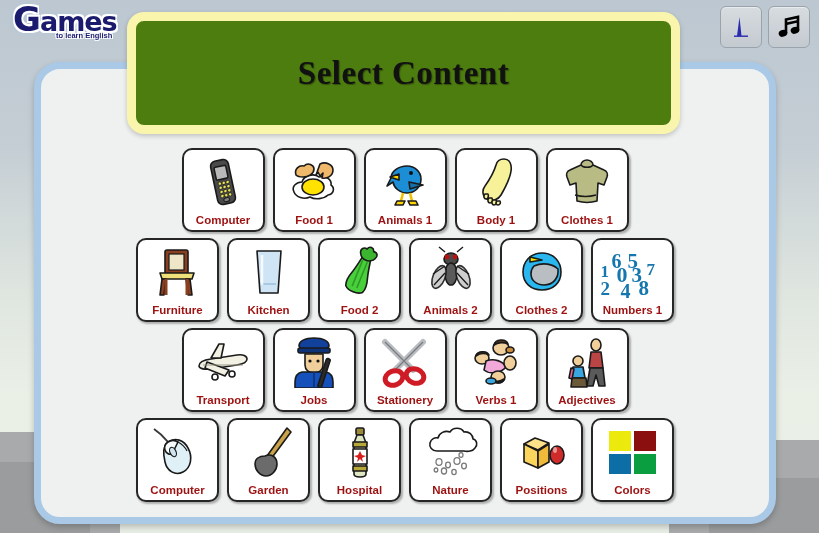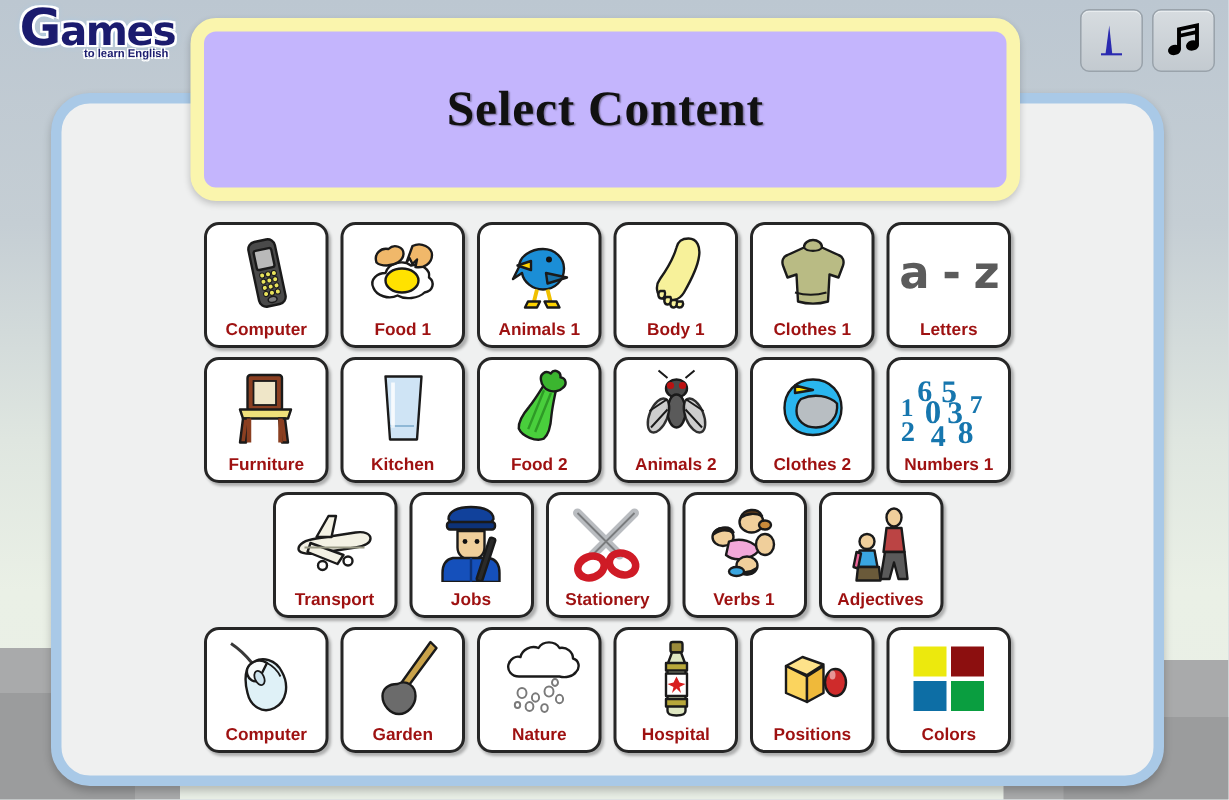--- a/index.html
+++ b/index.html
@@ -77,21 +77,21 @@
     background:#eff0f0;
     border:7px solid #a9c9e7;
     border-radius:26px;
     box-shadow:0 3px 6px rgba(0,0,0,.22);
     z-index:5;
   }
 
   
   #title-banner {
     position:absolute; left:127px; top:12px; width:553px; height:122px;
-    background:#c4b5fd;
+    background:#4d7c0f;
     border:9px solid #faf5ad;
     border-radius:17px;
     box-shadow:0 2px 5px rgba(0,0,0,.20);
     z-index:12;
     display:flex; align-items:center; justify-content:center;
   }
   #title-text {
     font-family:"Liberation Serif", serif;
     font-weight:bold; font-size:33px; color:#111;
     letter-spacing:.5px;
@@ -239,26 +239,20 @@
       <div class="tile">
         <div class="tile-art">
           <svg width="56" height="52" viewBox="0 0 56 52">
             <path d="M22 9c0-3 3-5 6-5s6 2 6 5l11 5c3 1 4 4 3 7l-3 8-6-2-1 18c-7 2-13 2-20 0l-1-18-6 2-3-8c-1-3 0-6 3-7z" fill="#b9bb84" stroke="#1a1a1a" stroke-width="1.6" stroke-linejoin="round"></path>
             <path d="M16 39c7 2 14 2 21 0" fill="none" stroke="#1a1a1a" stroke-width="1.4"></path>
             <path d="M22 9c2 3 10 3 12 0" fill="none" stroke="#1a1a1a" stroke-width="1.4"></path>
           </svg>
         </div>
         <div class="tile-label">Clothes 1</div>
       </div>
-      <div class="tile">
-        <div class="tile-art">
-          <div class="art-az">a - z</div>
-        </div>
-        <div class="tile-label">Letters</div>
-      </div>
     </div>
     <div class="row">
       <div class="tile">
         <div class="tile-art">
           <svg width="56" height="52" viewBox="0 0 56 52">
             <rect x="15" y="4" width="23" height="24" rx="2" fill="#8a3f21" stroke="#1a1a1a" stroke-width="1.6" stroke-linejoin="round"></rect>
             <rect x="19" y="8" width="15" height="16" fill="#efe6c8" stroke="#1a1a1a" stroke-width="1.2"></rect>
             <path d="M10 27h34l-2 6H12z" fill="#efe07a" stroke="#1a1a1a" stroke-width="1.6" stroke-linejoin="round"></path>
             <path d="M12 33l-2 16h4l2-16zM40 33l2 16h-4l-2-16z" fill="#8a3f21" stroke="#1a1a1a" stroke-width="1.6" stroke-linejoin="round"></path>
             <path d="M16 33v16M37 33v16" stroke="#8a3f21" stroke-width="3"></path>
@@ -420,51 +414,51 @@
           <svg width="56" height="52" viewBox="0 0 56 52">
             <path d="M46 2l-20 28 4 3L50 6z" fill="#c9a24a" stroke="#1a1a1a" stroke-width="1.6" stroke-linejoin="round"></path>
             <path d="M24 30c6-3 12 1 12 8 0 6-5 12-11 12s-11-6-11-12c0-5 4-8 10-8z" fill="#6b6b6b" stroke="#1a1a1a" stroke-width="1.6" stroke-linejoin="round"></path>
           </svg>
         </div>
         <div class="tile-label">Garden</div>
       </div>
       <div class="tile">
         <div class="tile-art">
           <svg width="56" height="52" viewBox="0 0 56 52">
+            <rect x="24" y="2" width="8" height="7" rx="1.5" fill="#9a8a3a" stroke="#1a1a1a" stroke-width="1.6" stroke-linejoin="round"></rect>
+            <path d="M25 9h6l3 8v31c0 2-2 3-6 3s-6-1-6-3V17z" fill="#dfe7c2" stroke="#1a1a1a" stroke-width="1.6" stroke-linejoin="round"></path>
+            <rect x="21" y="16" width="14" height="5" fill="#b8a83a" stroke="#1a1a1a" stroke-width="1.6" stroke-linejoin="round"></rect>
+            <rect x="21" y="40" width="14" height="5" fill="#b8a83a" stroke="#1a1a1a" stroke-width="1.6" stroke-linejoin="round"></rect>
+            <rect x="21" y="23" width="14" height="15" fill="#fff" stroke="#1a1a1a" stroke-width="1.6" stroke-linejoin="round"></rect>
+            <path d="M28 25l2 4 4 1-4 2 1 4-3-3-3 3 1-4-4-2 4-1z" fill="#d81e1e"></path>
+          </svg>
+        </div>
+        <div class="tile-label">Hospital</div>
+      </div>
+      <div class="tile">
+        <div class="tile-art">
+          <svg width="56" height="52" viewBox="0 0 56 52">
             <path d="M14 25c-5 0-8-4-7-8 1-4 5-6 8-5 1-5 7-8 12-6 3-5 11-5 14 0 5-1 9 3 9 7 4 1 5 6 2 9-2 3-7 4-11 3H14z" fill="#fff" stroke="#1a1a1a" stroke-width="1.6" stroke-linejoin="round"></path>
             <g fill="none" stroke="#7a7a7a" stroke-width="1.3">
               <ellipse cx="16" cy="36" rx="3" ry="3.4"></ellipse>
               <ellipse cx="25" cy="39" rx="2.4" ry="2.8"></ellipse>
               <ellipse cx="34" cy="35" rx="3" ry="3.4"></ellipse>
               <ellipse cx="41" cy="40" rx="2.4" ry="2.8"></ellipse>
               <ellipse cx="21" cy="45" rx="2.6" ry="3"></ellipse>
               <ellipse cx="31" cy="46" rx="2.2" ry="2.6"></ellipse>
               <ellipse cx="38" cy="29" rx="2" ry="2.3"></ellipse>
               <ellipse cx="13" cy="44" rx="1.8" ry="2"></ellipse>
             </g>
           </svg>
         </div>
         <div class="tile-label">Nature</div>
       </div>
       <div class="tile">
         <div class="tile-art">
           <svg width="56" height="52" viewBox="0 0 56 52">
-            <rect x="24" y="2" width="8" height="7" rx="1.5" fill="#9a8a3a" stroke="#1a1a1a" stroke-width="1.6" stroke-linejoin="round"></rect>
-            <path d="M25 9h6l3 8v31c0 2-2 3-6 3s-6-1-6-3V17z" fill="#dfe7c2" stroke="#1a1a1a" stroke-width="1.6" stroke-linejoin="round"></path>
-            <rect x="21" y="16" width="14" height="5" fill="#b8a83a" stroke="#1a1a1a" stroke-width="1.6" stroke-linejoin="round"></rect>
-            <rect x="21" y="40" width="14" height="5" fill="#b8a83a" stroke="#1a1a1a" stroke-width="1.6" stroke-linejoin="round"></rect>
-            <rect x="21" y="23" width="14" height="15" fill="#fff" stroke="#1a1a1a" stroke-width="1.6" stroke-linejoin="round"></rect>
-            <path d="M28 25l2 4 4 1-4 2 1 4-3-3-3 3 1-4-4-2 4-1z" fill="#d81e1e"></path>
-          </svg>
-        </div>
-        <div class="tile-label">Hospital</div>
-      </div>
-      <div class="tile">
-        <div class="tile-art">
-          <svg width="56" height="52" viewBox="0 0 56 52">
             <path d="M10 18l11-6 14 5-11 7z" fill="#fde28a" stroke="#1a1a1a" stroke-width="1.6" stroke-linejoin="round"></path>
             <path d="M10 18v18l14 6V25z" fill="#fbd45e" stroke="#1a1a1a" stroke-width="1.6" stroke-linejoin="round"></path>
             <path d="M24 25l11-7v18l-11 6z" fill="#efb93a" stroke="#1a1a1a" stroke-width="1.6" stroke-linejoin="round"></path>
             <ellipse cx="43" cy="29" rx="7" ry="9" fill="#cf2b2b" stroke="#1a1a1a" stroke-width="1.6" stroke-linejoin="round"></ellipse>
             <ellipse cx="41" cy="24" rx="2" ry="3" fill="#fff" opacity=".5"></ellipse>
           </svg>
         </div>
         <div class="tile-label">Positions</div>
       </div>
       <div class="tile">

